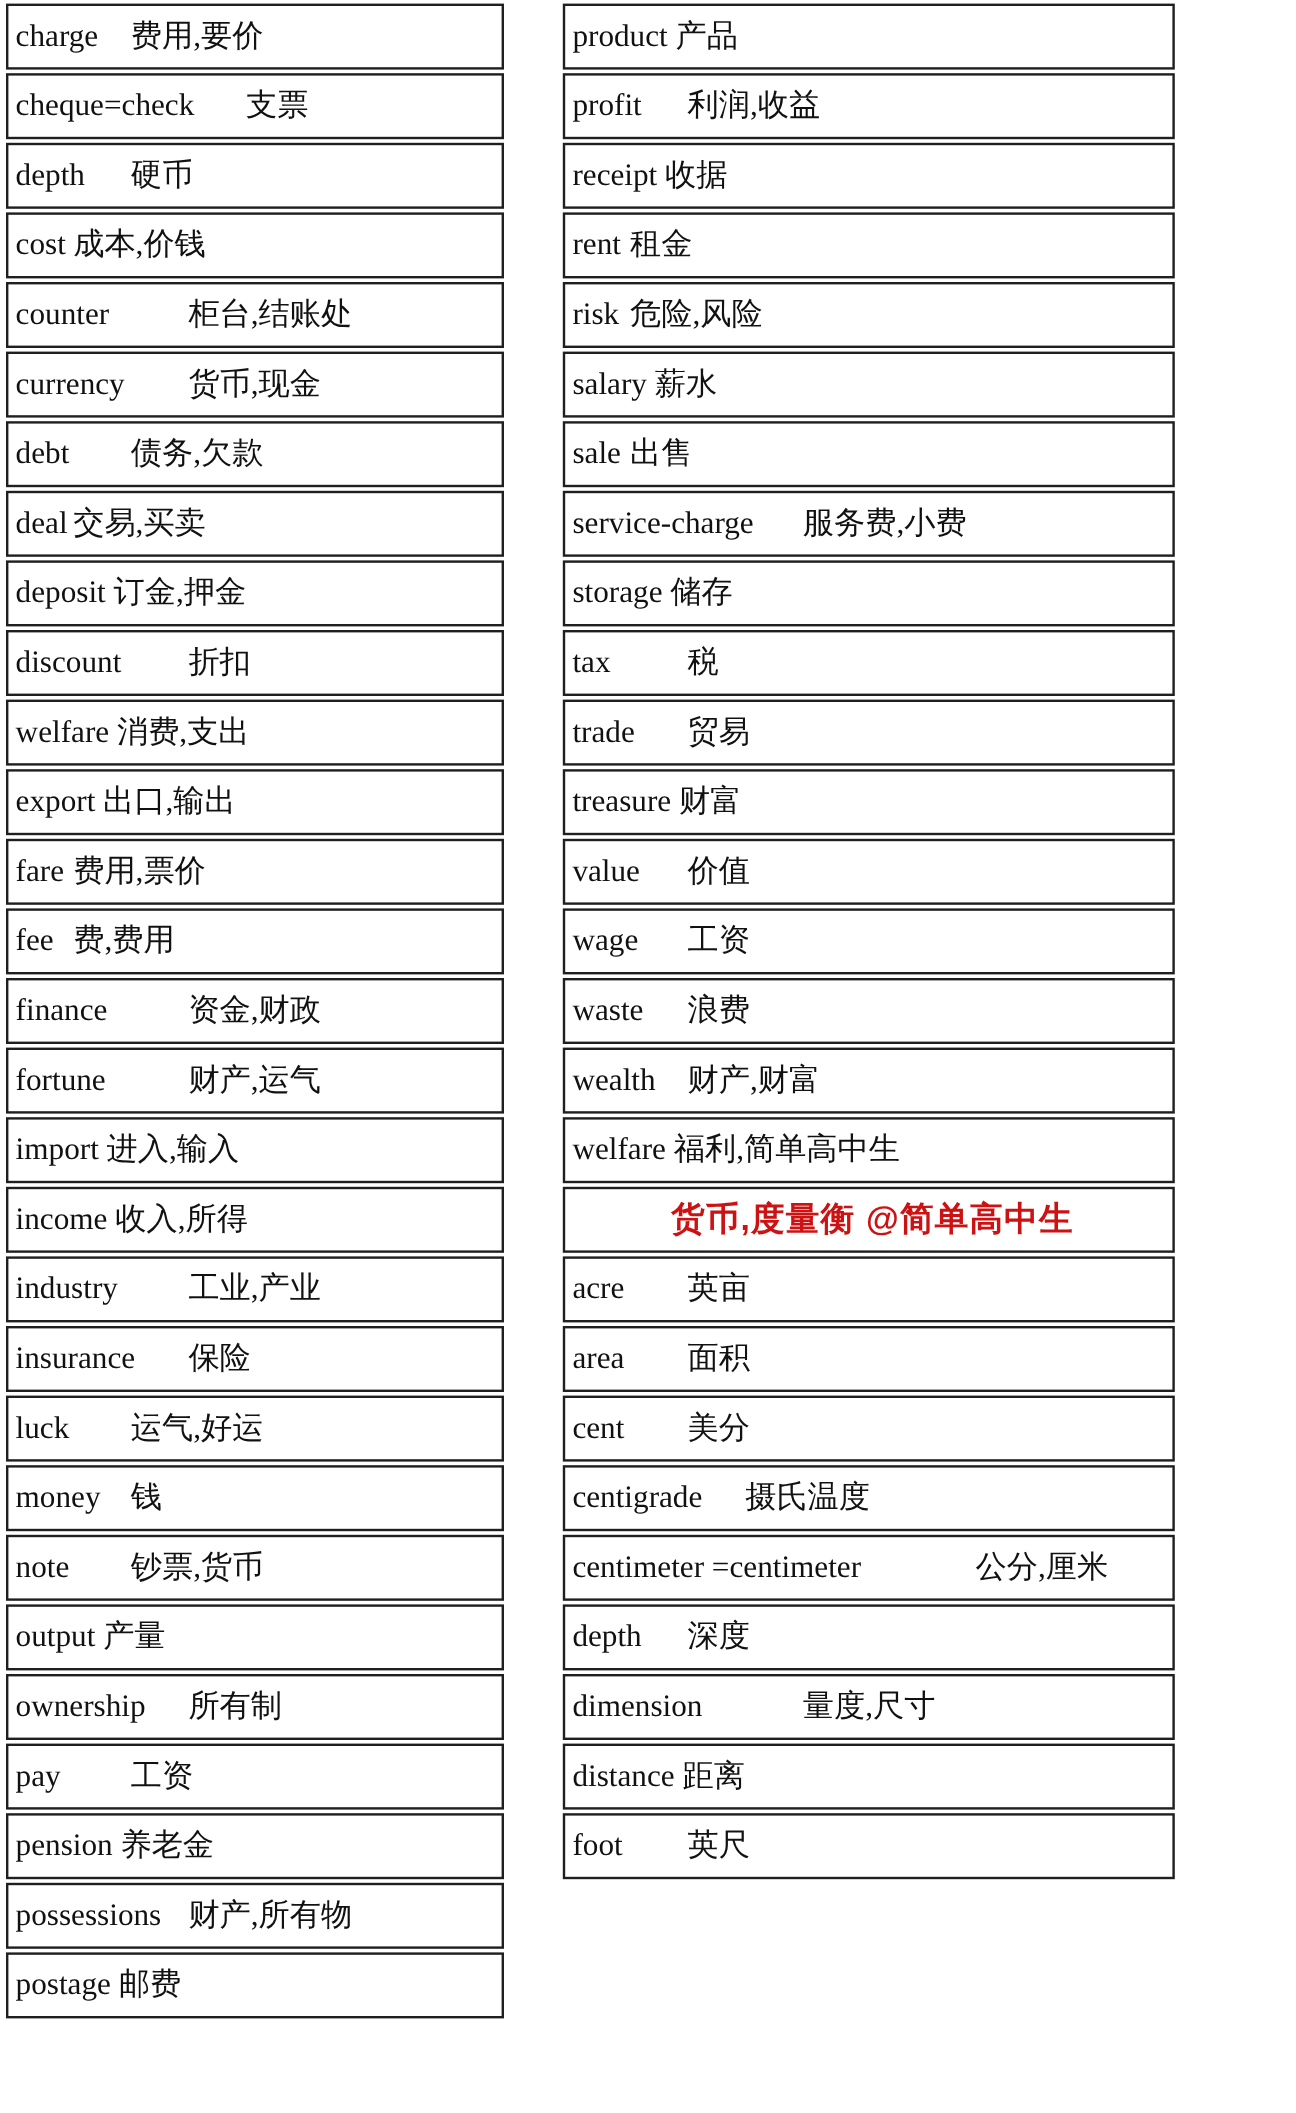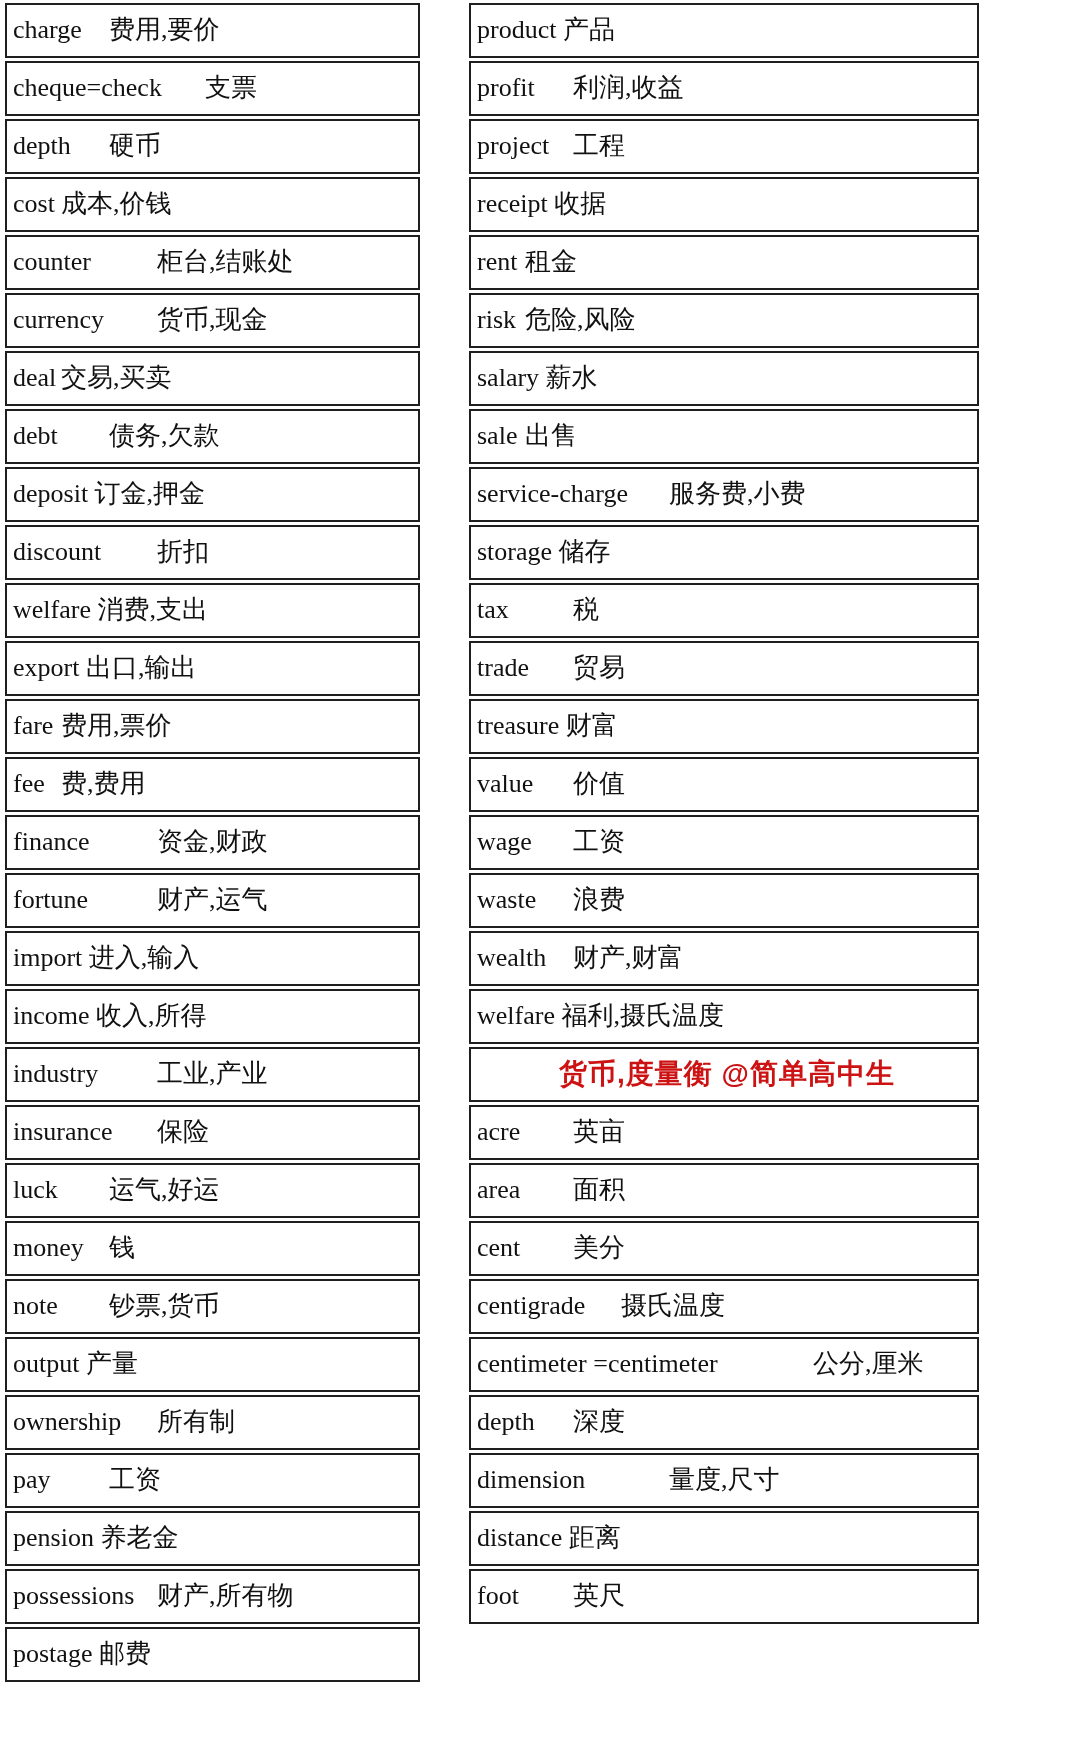--- a/index.html
+++ b/index.html
@@ -55,22 +55,22 @@
 <body>
 
 <div class="page">
   <div class="col col-left">
       <div class="row"><span>charge</span>	<span>费用,要价</span></div>
       <div class="row"><span>cheque=check</span>	<span>支票</span></div>
       <div class="row"><span>depth</span>	<span>硬币</span></div>
       <div class="row"><span>cost</span>	<span>成本,价钱</span></div>
       <div class="row"><span>counter</span>		<span>柜台,结账处</span></div>
       <div class="row"><span>currency</span>		<span>货币,现金</span></div>
+      <div class="row"><span>debt</span>	<span>债务,欠款</span></div>
       <div class="row"><span>deal</span>	<span>交易,买卖</span></div>
-      <div class="row"><span>debt</span>	<span>债务,欠款</span></div>
       <div class="row"><span>deposit</span> <span>订金,押金</span></div>
       <div class="row"><span>discount</span>		<span>折扣</span></div>
       <div class="row"><span>welfare</span> <span>消费,支出</span></div>
       <div class="row"><span>export</span> <span>出口,输出</span></div>
       <div class="row"><span>fare</span>	<span>费用,票价</span></div>
       <div class="row"><span>fee</span>	<span>费,费用</span></div>
       <div class="row"><span>finance</span>		<span>资金,财政</span></div>
       <div class="row"><span>fortune</span>		<span>财产,运气</span></div>
       <div class="row"><span>import</span> <span>进入,输入</span></div>
       <div class="row"><span>income</span> <span>收入,所得</span></div>
@@ -82,36 +82,35 @@
       <div class="row"><span>output</span> <span>产量</span></div>
       <div class="row"><span>ownership</span>	<span>所有制</span></div>
       <div class="row"><span>pay</span>		<span>工资</span></div>
       <div class="row"><span>pension</span> <span>养老金</span></div>
       <div class="row"><span>possessions</span>	<span>财产,所有物</span></div>
       <div class="row"><span>postage</span> <span>邮费</span></div>
     </div>
   <div class="col col-right">
       <div class="row"><span>product</span> <span>产品</span></div>
       <div class="row"><span>profit</span>	<span>利润,收益</span></div>
-      <div class="row"><span>project</span>	<span>工程</span></div>
       <div class="row"><span>receipt</span> <span>收据</span></div>
       <div class="row"><span>rent</span>	<span>租金</span></div>
       <div class="row"><span>risk</span>	<span>危险,风险</span></div>
       <div class="row"><span>salary</span> <span>薪水</span></div>
       <div class="row"><span>sale</span>	<span>出售</span></div>
       <div class="row"><span>service-charge</span>	<span>服务费,小费</span></div>
       <div class="row"><span>storage</span> <span>储存</span></div>
       <div class="row"><span>tax</span>		<span>税</span></div>
       <div class="row"><span>trade</span>	<span>贸易</span></div>
       <div class="row"><span>treasure</span> <span>财富</span></div>
       <div class="row"><span>value</span>	<span>价值</span></div>
       <div class="row"><span>wage</span>	<span>工资</span></div>
       <div class="row"><span>waste</span>	<span>浪费</span></div>
       <div class="row"><span>wealth</span>	<span>财产,财富</span></div>
-      <div class="row"><span>welfare</span> <span>福利,摄氏温度</span></div>
+      <div class="row"><span>welfare</span> <span>福利,简单高中生</span></div>
       <div class="row header-row"><span>货币,度量衡 @简单高中生</span></div>
       <div class="row"><span>acre</span>		<span>英亩</span></div>
       <div class="row"><span>area</span>		<span>面积</span></div>
       <div class="row"><span>cent</span>		<span>美分</span></div>
       <div class="row"><span>centigrade</span>	<span>摄氏温度</span></div>
       <div class="row"><span>centimeter =centimeter</span>		<span>公分,厘米</span></div>
       <div class="row"><span>depth</span>	<span>深度</span></div>
       <div class="row"><span>dimension</span>		<span>量度,尺寸</span></div>
       <div class="row"><span>distance</span> <span>距离</span></div>
       <div class="row"><span>foot</span>		<span>英尺</span></div>

